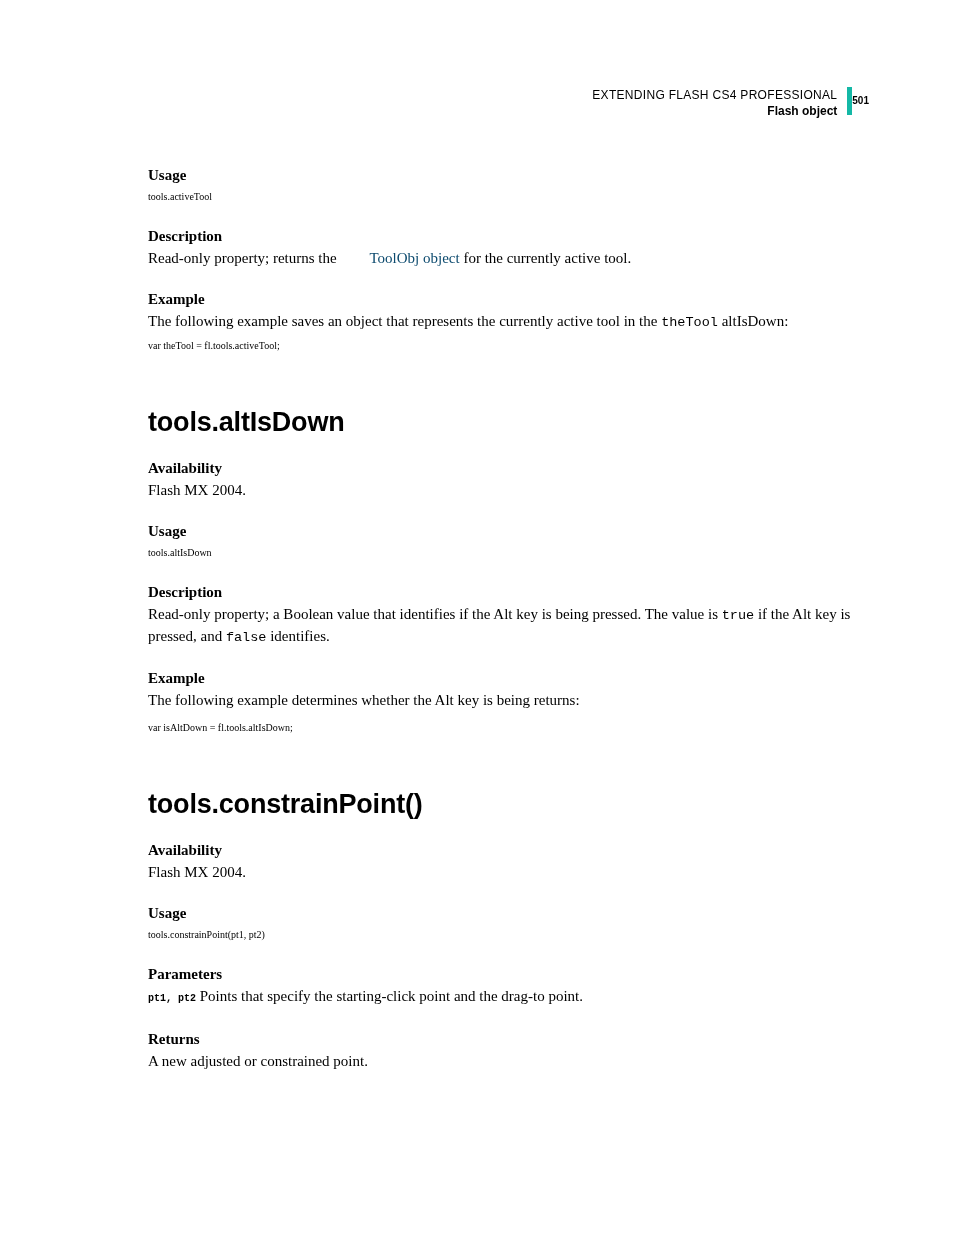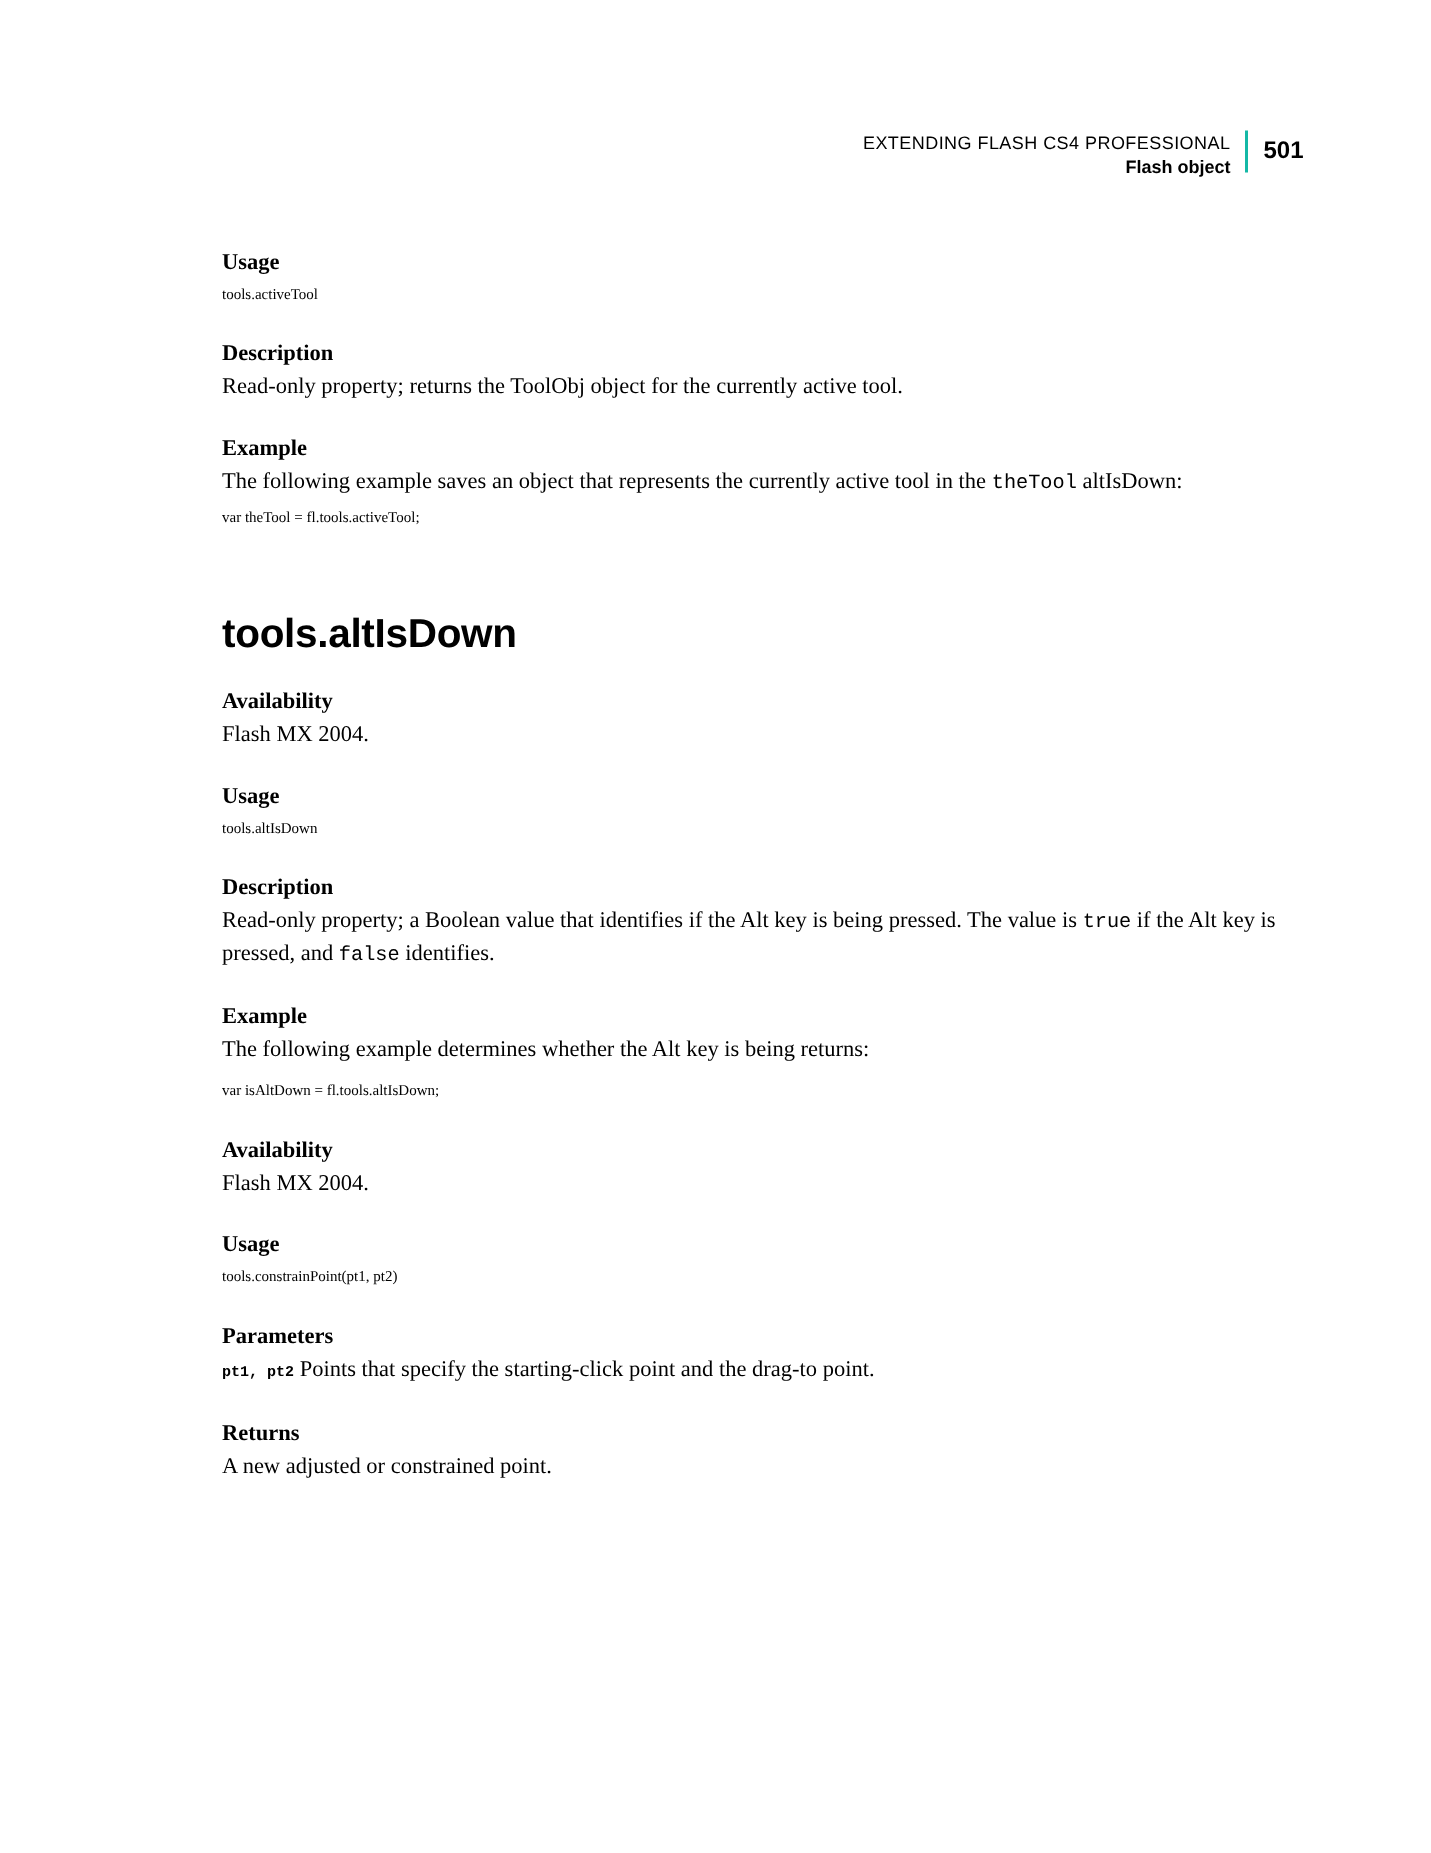--- a/index.html
+++ b/index.html
@@ -34,23 +34,23 @@
     letter-spacing: 0.3px;
     font-weight: 400;
   }
   .header-section {
     font-weight: 700;
     margin-top: 1px;
   }
   .page-number {
     font-family: "Myriad Pro", "Helvetica Neue", Arial, sans-serif;
     font-weight: 700;
-    font-size: 16px;
-    border-left: 2px solid #14b8a6;
-    padding-left: 10px;
+    font-size: 10px;
+    border-left: 5px solid #14b8a6;
+    padding-left: 0;
     line-height: 28px;
     margin-top: -1px;
   }
   .label {
     font-weight: 700;
     font-size: 15px;
     margin-top: 22px;
   }
   .code {
     font-family: Liberation Serif, serif;
@@ -61,21 +61,22 @@
   .code-inline {
     font-family: "Courier New", Courier, monospace;
     font-size: 13.5px;
   }
   .body-text {
     font-size: 15px;
     line-height: 21px;
     margin-top: 3px;
   }
   .link {
-    color: #000000;
+    color: #0c4a6e;
+    margin-left: 29px;
   }
   h2.method {
     font-family: "Myriad Pro", "Helvetica Neue", Arial, sans-serif;
     font-weight: 700;
     font-size: 27px;
     margin: 52px 0 4px 0;
     letter-spacing: -0.2px;
   }
   .param-name {
     font-family: "Courier New", Courier, monospace;
@@ -119,20 +120,21 @@
 
   <div class="label">Description</div>
   <div class="body-text">
     <span>Read-only property; a Boolean value that identifies if the Alt key is being pressed. The value is </span><span class="code-inline">true</span><span> if the Alt key is pressed, and </span><span class="code-inline">false</span><span> identifies.</span>
   </div>
 
   <div class="label">Example</div>
   <div class="body-text">The following example determines whether the Alt key is being returns:</div>
   <div class="code" style="margin-top:8px">var isAltDown = fl.tools.altIsDown;</div>
 
+  <h2 class="method">tools.constrainPoint()</h2>
 
   <div class="label">Availability</div>
   <div class="body-text">Flash MX 2004.</div>
 
   <div class="label">Usage</div>
   <div class="code">tools.constrainPoint(pt1, pt2)</div>
 
   <div class="label">Parameters</div>
   <div class="body-text">
     <span class="param-name">pt1, pt2</span><span>  Points that specify the starting-click point and the drag-to point.</span>

